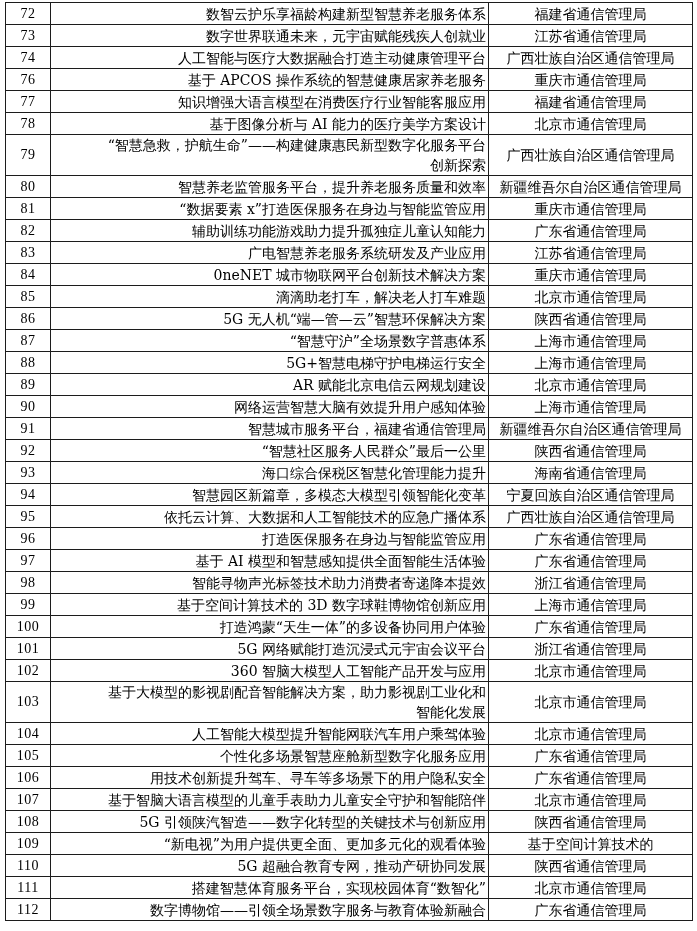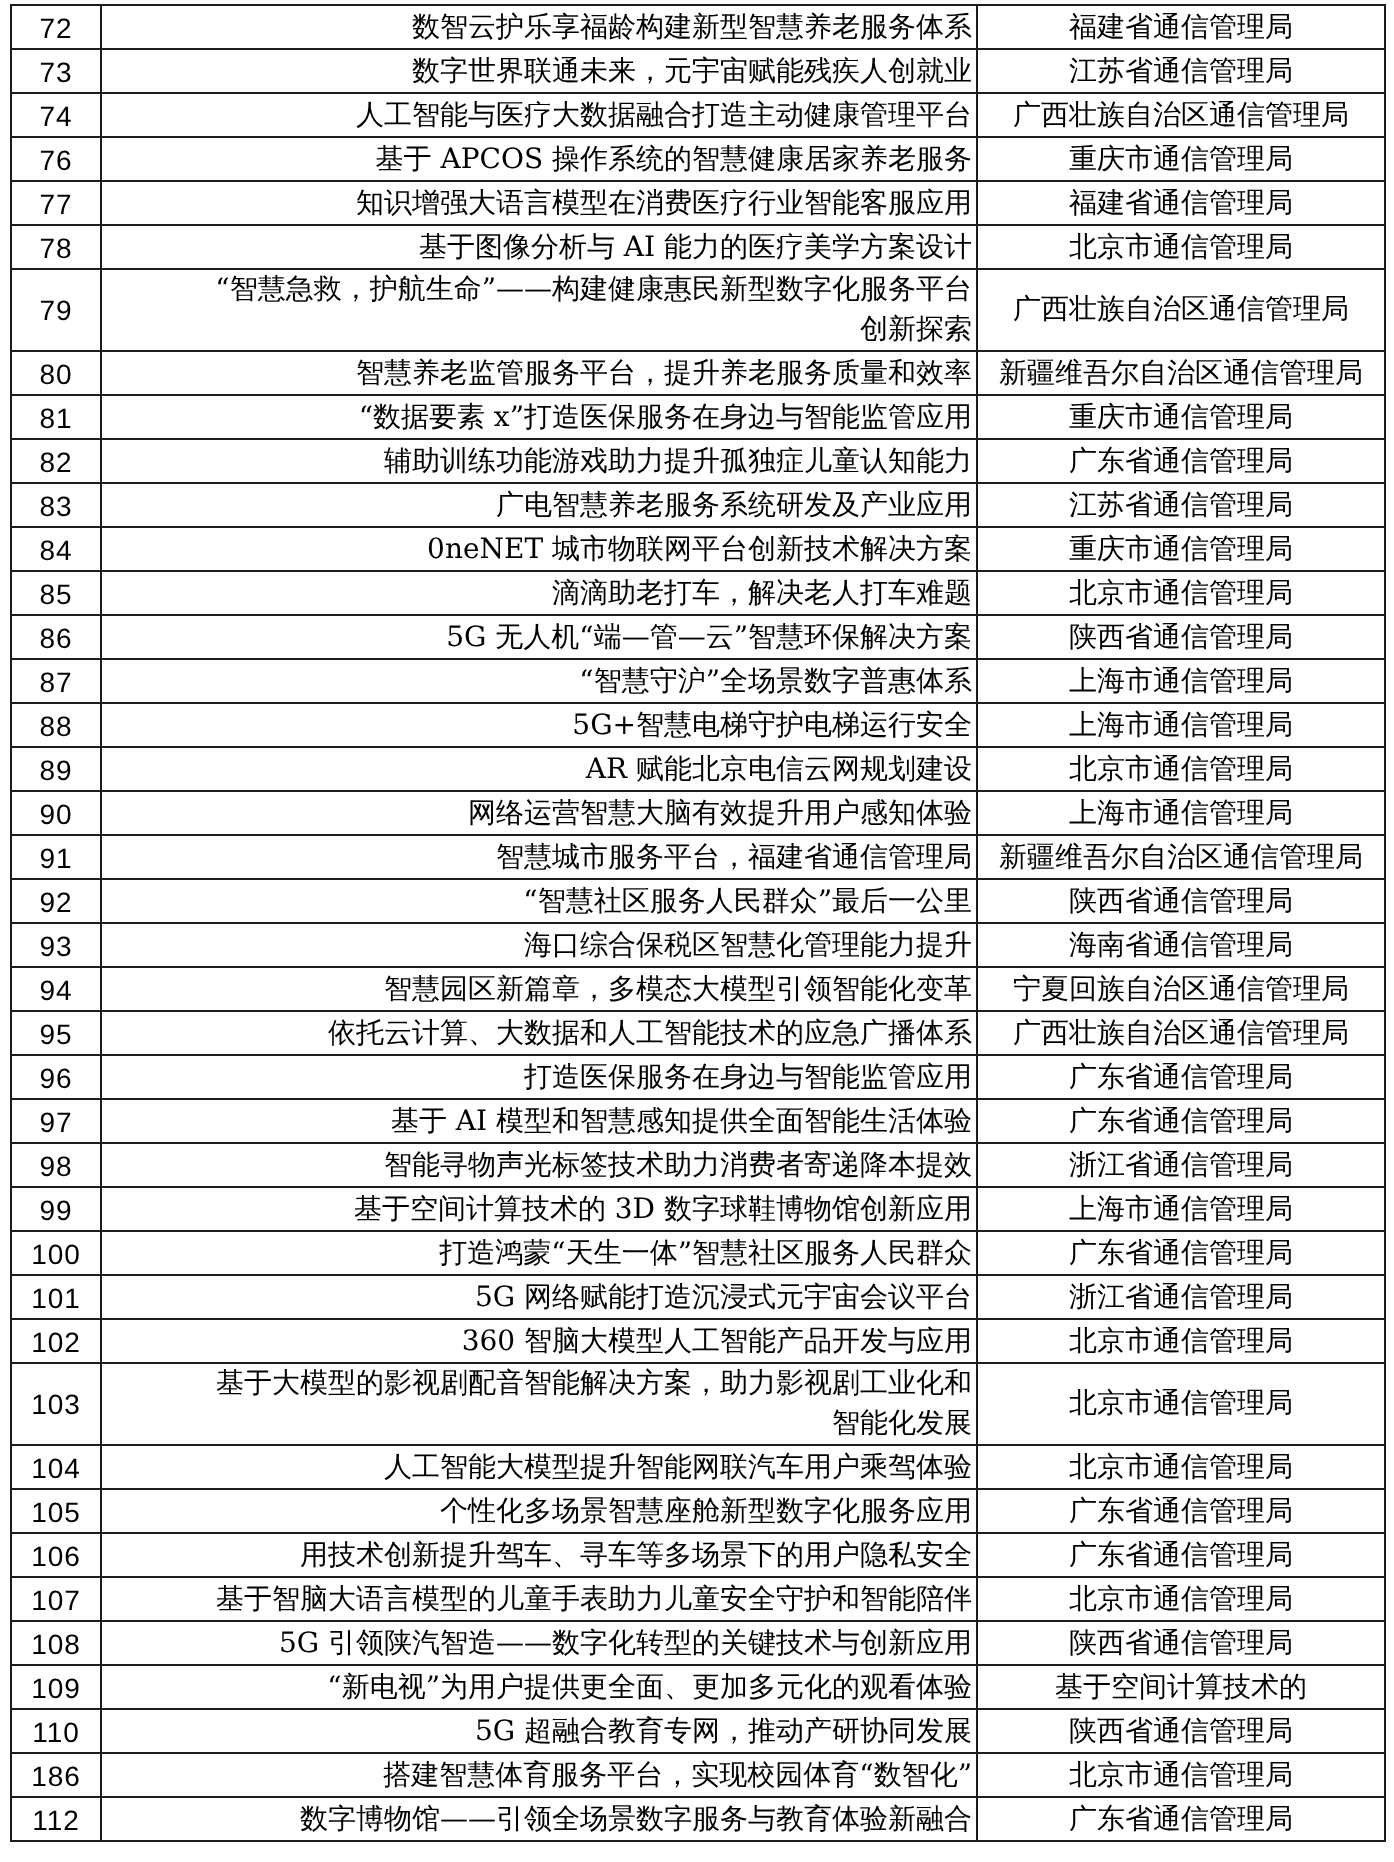--- a/index.html
+++ b/index.html
@@ -36,21 +36,21 @@
     font-size: 14px;
     line-height: 20px;
     height: 21px;
     padding: 0 2px;
     text-align: center;
     vertical-align: middle;
     color: #000000;
     overflow: hidden;
   }
   td.col-num {
-    font-family: Liberation Sans, sans-serif;
+    font-family: Liberation Serif, serif;
     letter-spacing: 0.5px;
   }
   td.col-title {
     white-space: pre-line;
     text-align: right;
   }
 </style>
 </head>
 <body>
 
@@ -221,21 +221,21 @@
   </tr>
 
   <tr>
     <td class="col-num">99</td>
     <td class="col-title">基于空间计算技术的 3D 数字球鞋博物馆创新应用</td>
     <td class="col-org">上海市通信管理局</td>
   </tr>
 
   <tr>
     <td class="col-num">100</td>
-    <td class="col-title">打造鸿蒙“天生一体”智慧社区服务人民群众</td>
+    <td class="col-title">打造鸿蒙“天生一体”的多设备协同用户体验</td>
     <td class="col-org">广东省通信管理局</td>
   </tr>
 
   <tr>
     <td class="col-num">101</td>
     <td class="col-title">5G 网络赋能打造沉浸式元宇宙会议平台</td>
     <td class="col-org">浙江省通信管理局</td>
   </tr>
 
   <tr>
@@ -287,21 +287,21 @@
     <td class="col-org">基于空间计算技术的</td>
   </tr>
 
   <tr>
     <td class="col-num">110</td>
     <td class="col-title">5G 超融合教育专网，推动产研协同发展</td>
     <td class="col-org">陕西省通信管理局</td>
   </tr>
 
   <tr>
-    <td class="col-num">186</td>
+    <td class="col-num">111</td>
     <td class="col-title">搭建智慧体育服务平台，实现校园体育“数智化”</td>
     <td class="col-org">北京市通信管理局</td>
   </tr>
 
   <tr>
     <td class="col-num">112</td>
     <td class="col-title">数字博物馆——引领全场景数字服务与教育体验新融合</td>
     <td class="col-org">广东省通信管理局</td>
   </tr>
 </tbody>

